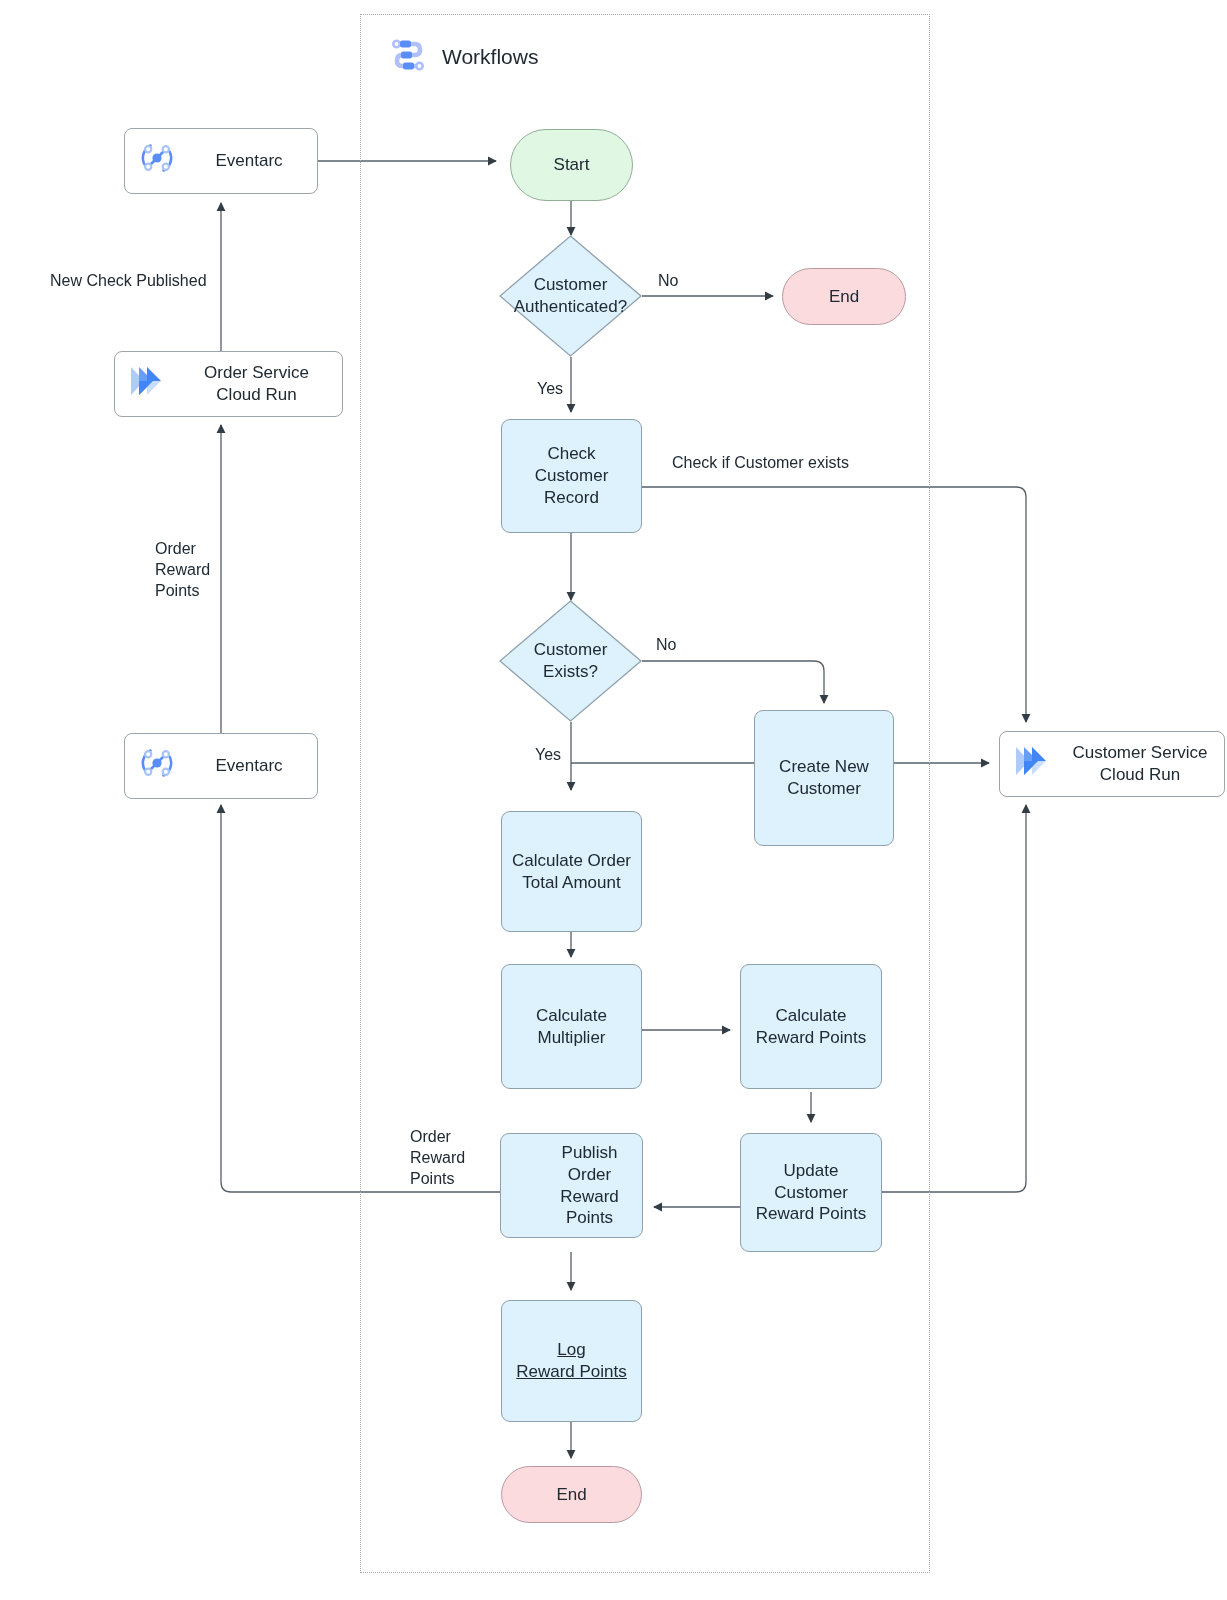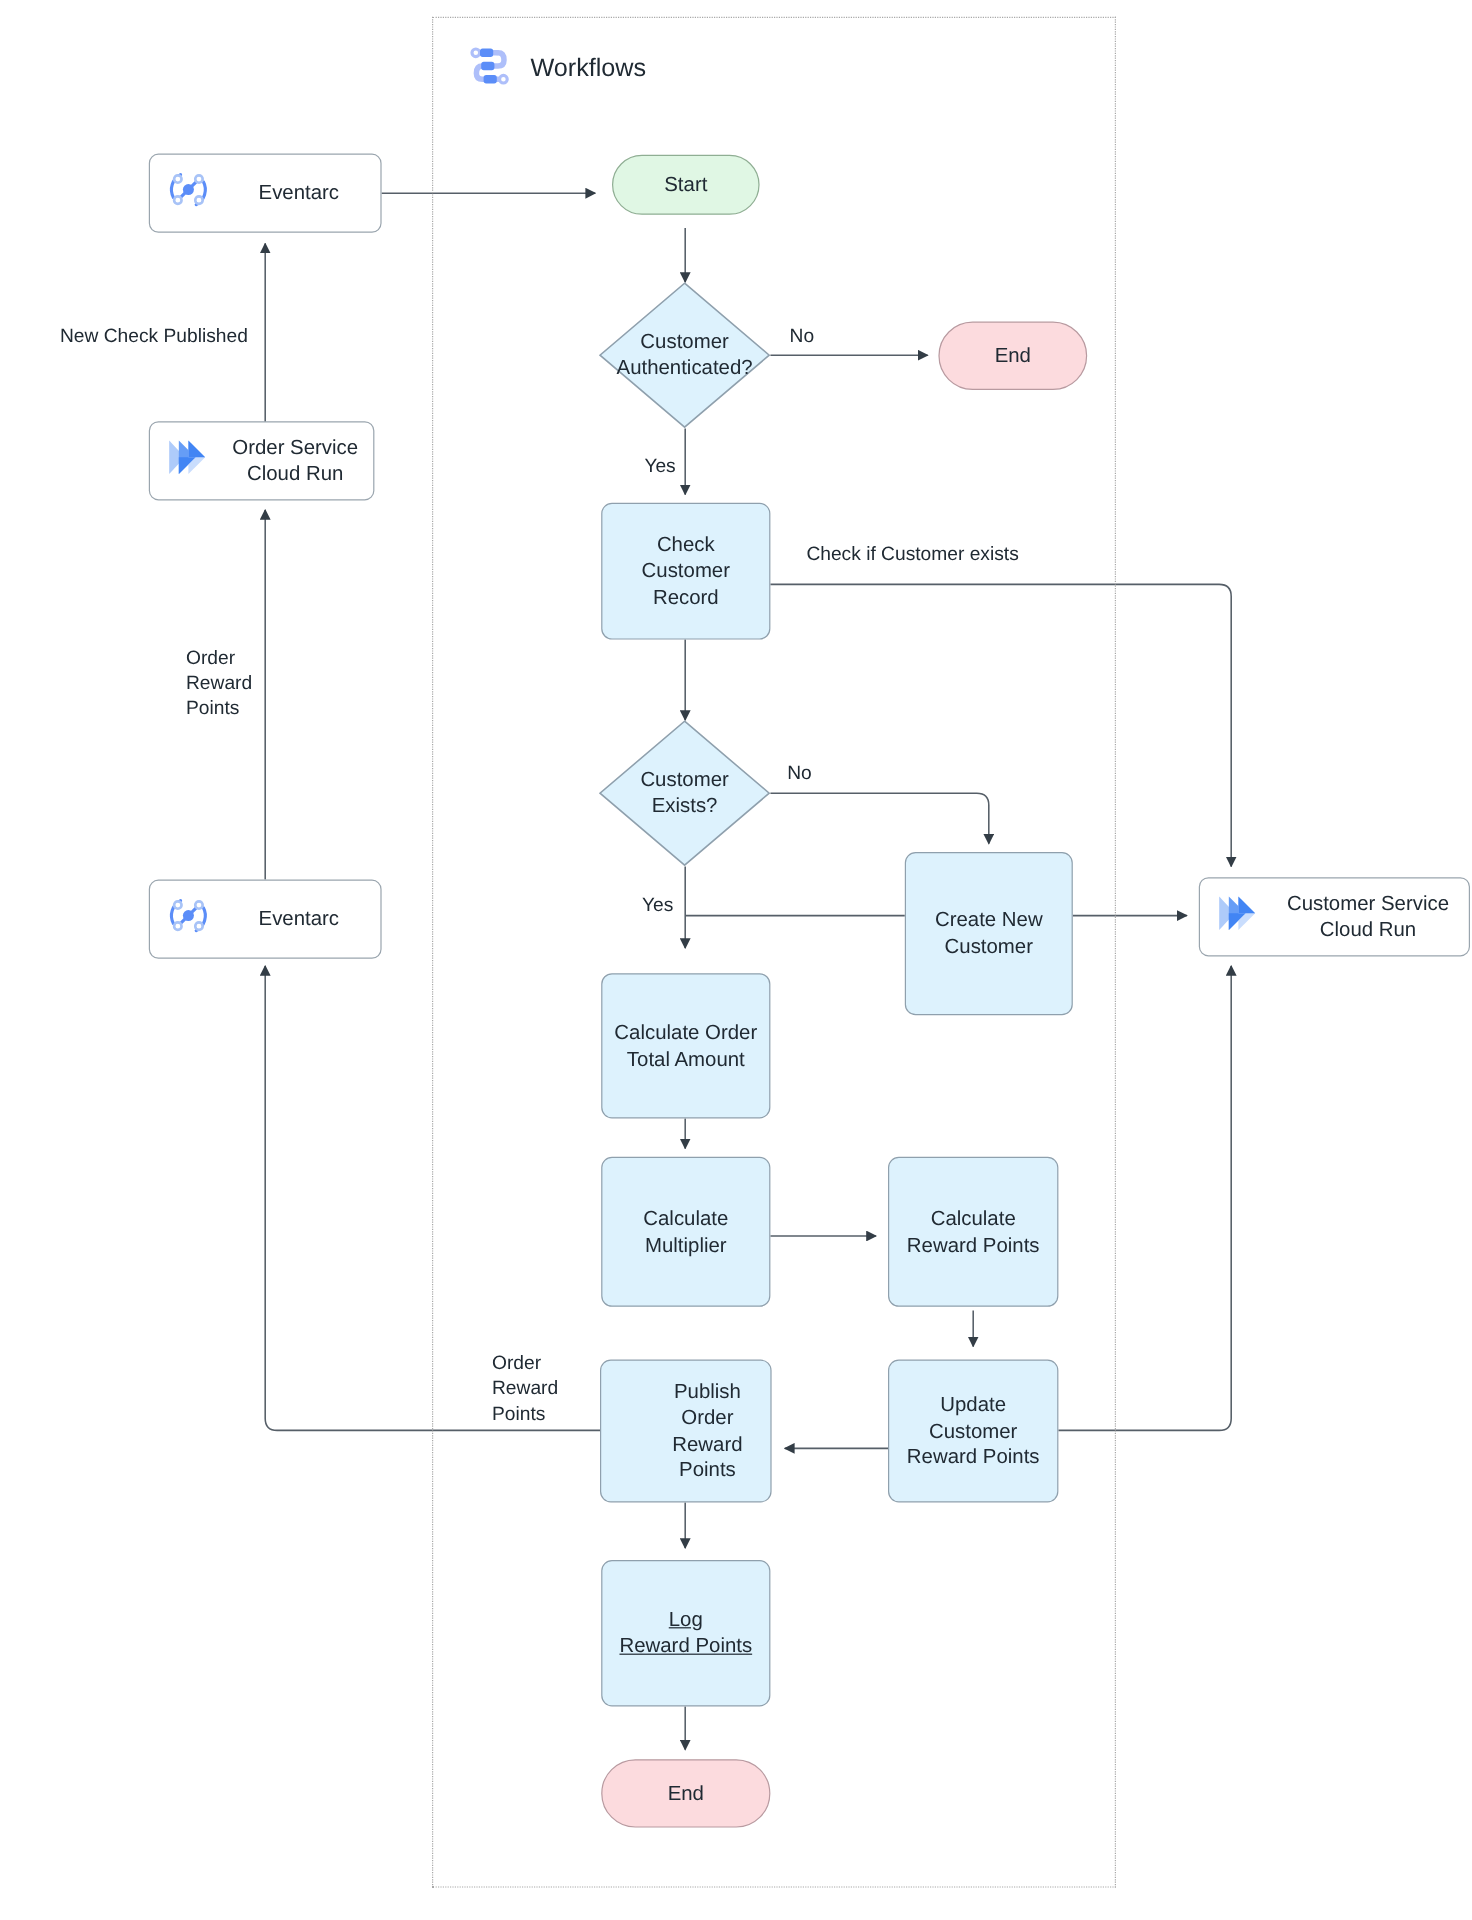--- a/index.html
+++ b/index.html
@@ -192,21 +192,21 @@
           <circle cx="11.2" cy="11.2" r="3.1"></circle>
           <circle cx="28.8" cy="11.2" r="3.1"></circle>
           <circle cx="11.2" cy="28.8" r="3.1"></circle>
           <circle cx="28.8" cy="28.8" r="3.1"></circle>
         </g>
       </svg>
     </span>
     <span class="svc-label">Eventarc</span>
   </div>
 
-  <div class="node svc" style="left:86px; top:351px; width:188px; height:66px;">
+  <div class="node svc" style="left:76px; top:351px; width:229px; height:66px;">
     <span class="icon">
       <svg width="40" height="34" viewBox="0 0 40 34">
         <path d="M4 3 L4 31 L17 17 Z" fill="#aecbfa"></path>
         <path d="M12 3 L12 31 L26 17 Z" fill="#669df6"></path>
         <path d="M20 3 L20 31 L34 17 Z" fill="#c9ddfd"></path>
         <path d="M20 3 L34 17 L20 17 Z" fill="#4285f4"></path>
         <path d="M12 17 L26 17 L12 31 Z" fill="#4285f4"></path>
       </svg>
     </span>
     <span class="svc-label">
@@ -242,21 +242,21 @@
         <path d="M20 3 L34 17 L20 17 Z" fill="#4285f4"></path>
         <path d="M12 17 L26 17 L12 31 Z" fill="#4285f4"></path>
       </svg>
     </span>
     <span class="svc-label">
       <span>Customer Service</span><br>
       <span>Cloud Run</span>
     </span>
   </div>
 
-  <div class="node terminator term-start" style="left:472px; top:129px; width:123px; height:50px;">
+  <div class="node terminator term-start" style="left:472px; top:129px; width:123px; height:72px;">
     <span>Start</span>
   </div>
 
   <div class="decision" style="left:461px; top:235px; width:143px; height:122px;">
     <svg class="dshape" viewBox="0 0 143 122" preserveAspectRatio="none">
       <polygon points="71.5,1 142,61 71.5,121 1,61" fill="#ddf2fd" stroke="#8fa0ad" stroke-width="1.3"></polygon>
     </svg>
     <span class="dtext">
       <span>Customer</span><br>
       <span>Authenticated?</span>
@@ -314,21 +314,21 @@
   </div>
 
   <div class="node proc" style="left:702px; top:1133px; width:142px; height:119px;">
     <span>
       <span>Update</span><br>
       <span>Customer</span><br>
       <span>Reward Points</span>
     </span>
   </div>
 
-  <div class="node proc" style="left:462px; top:1133px; width:143px; height:119px;padding-left:36px;">
+  <div class="node proc" style="left:462px; top:1133px; width:143px; height:105px;padding-left:36px;">
     <span>
       <span>Publish</span><br>
       <span>Order Reward</span><br>
       <span>Points</span>
     </span>
   </div>
 
   <div class="node proc" style="left:463px; top:1300px; width:141px; height:122px;text-decoration:underline;">
     <span>
       <span>Log</span><br>

